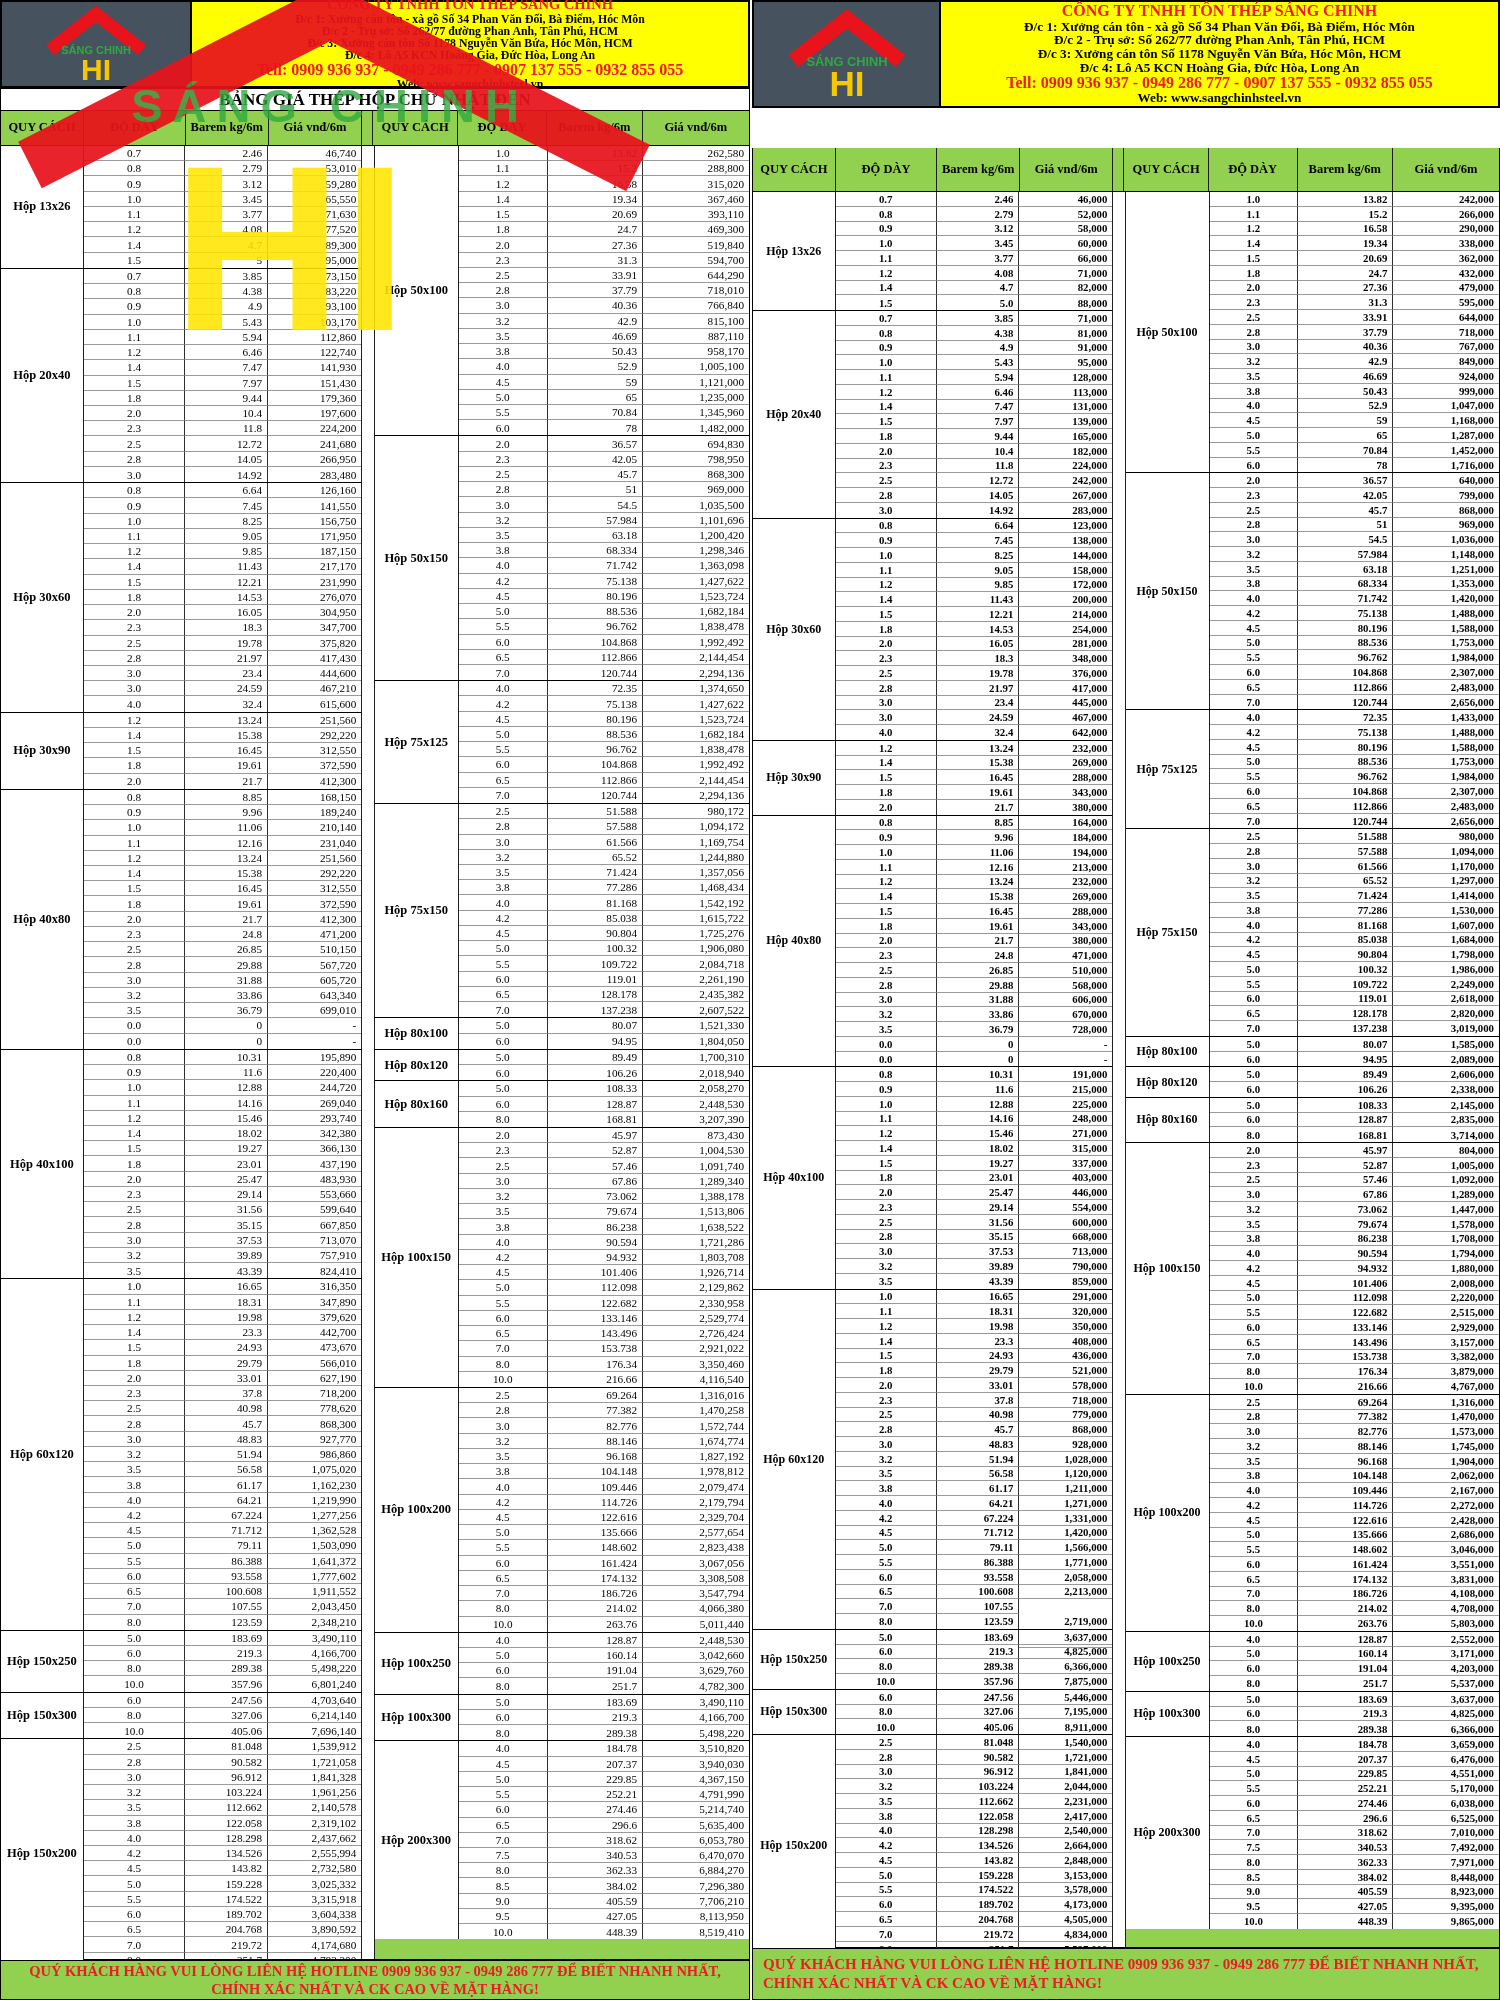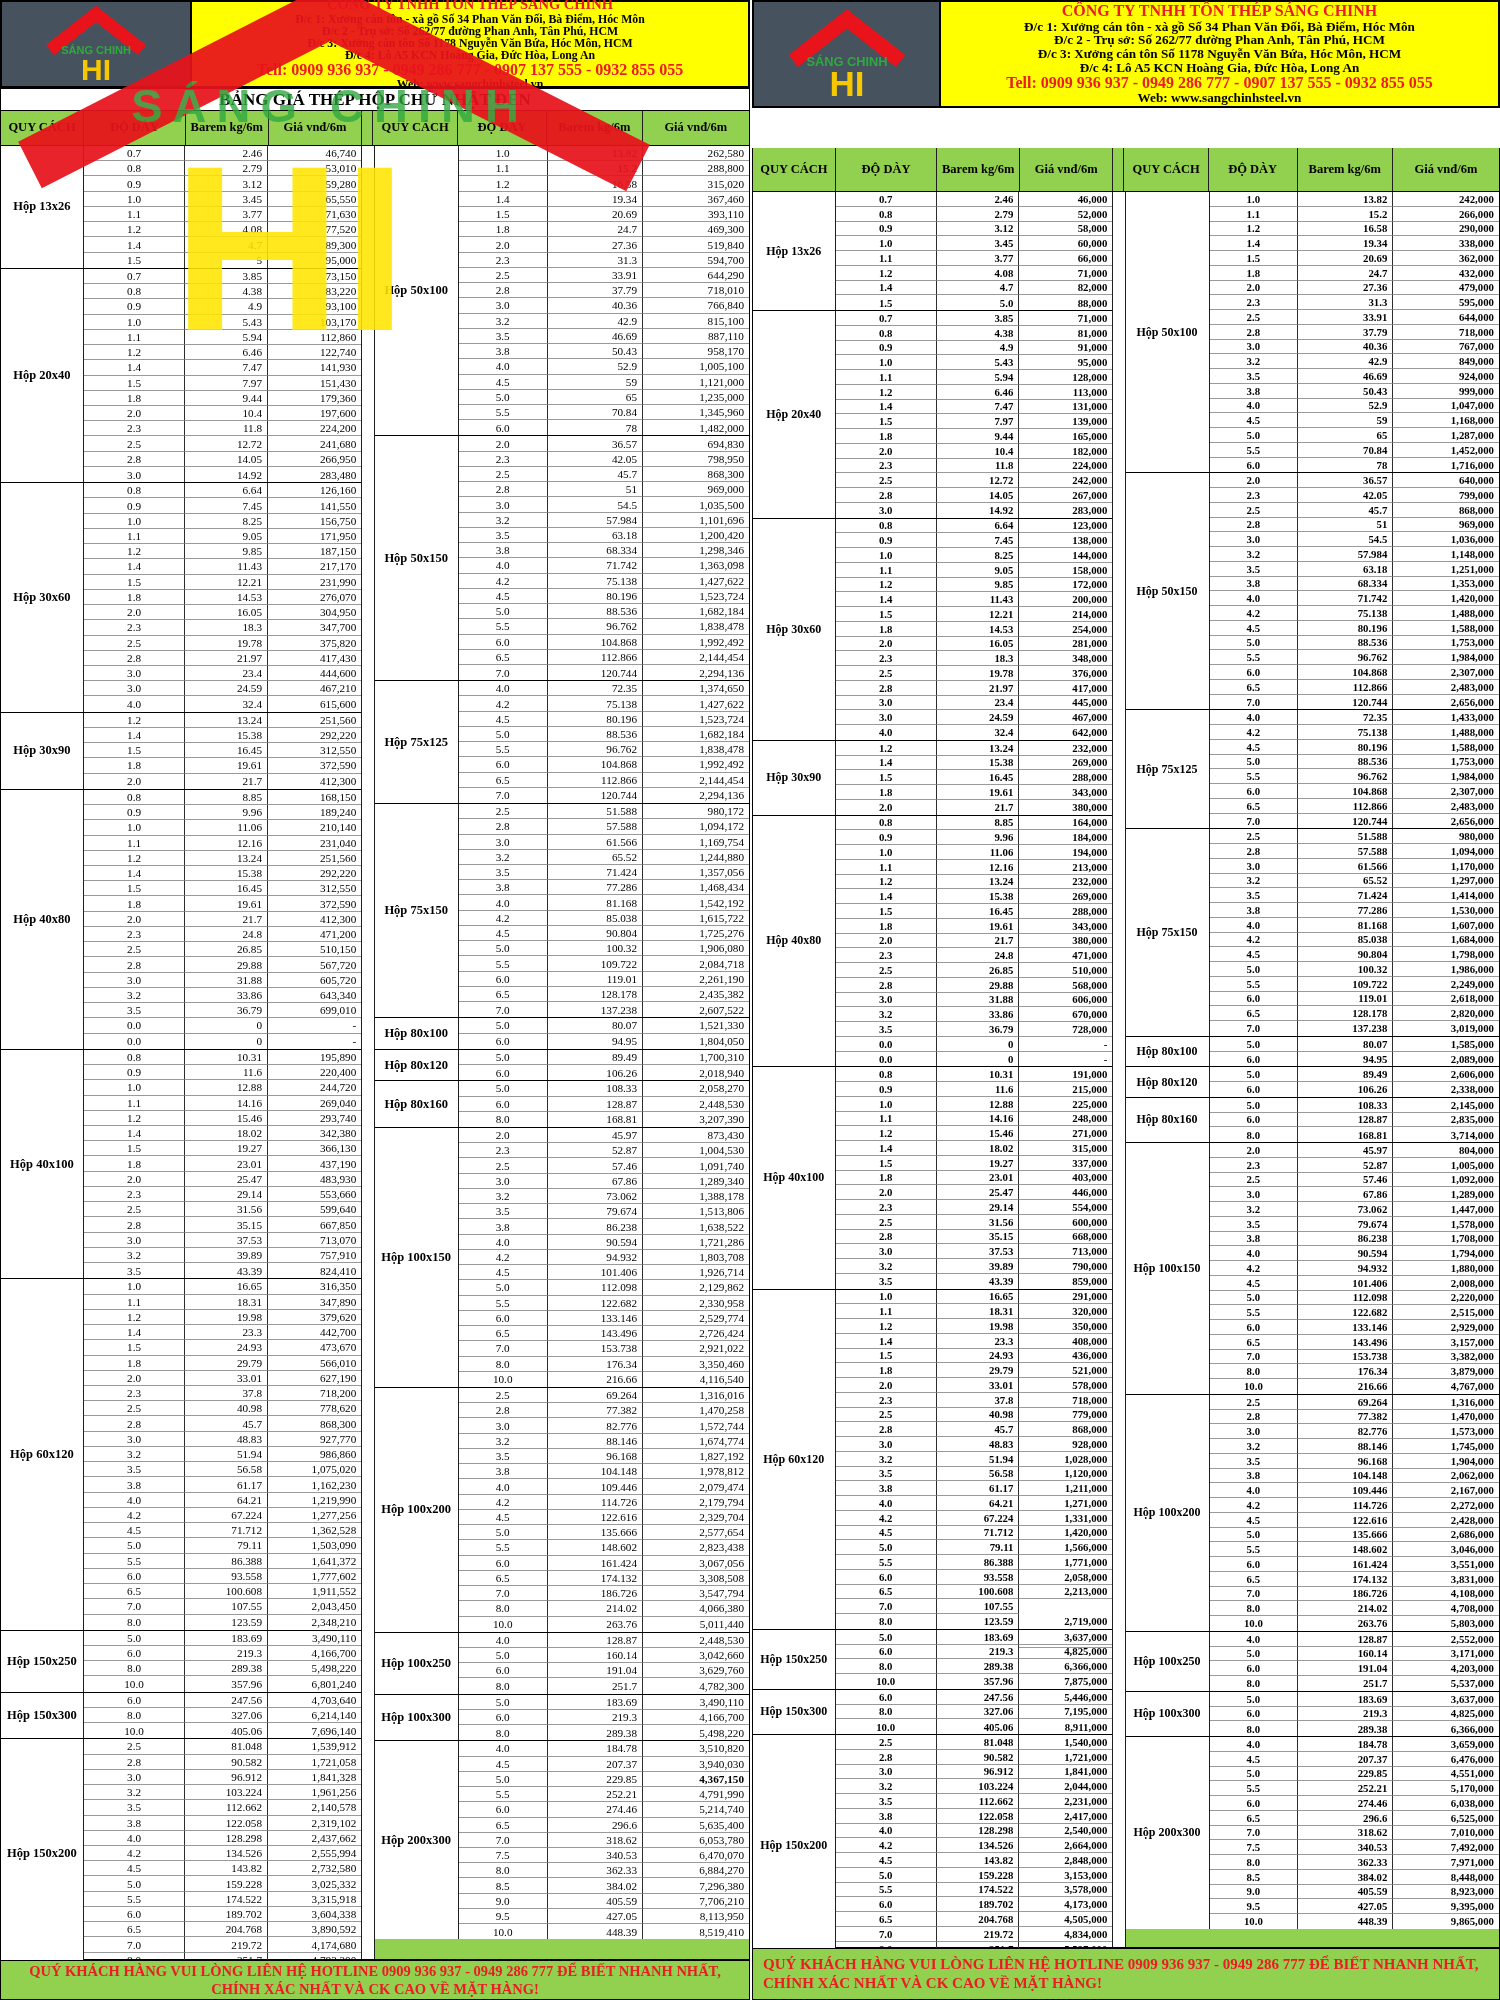--- a/index.html
+++ b/index.html
@@ -1342,21 +1342,21 @@
                 <div class="c num gia" style="width: 36.5039%;">3,510,820</div>
               </div>
               <div class="row">
                 <div class="c day" style="width: 30.5913%;">4.5</div>
                 <div class="c num" style="width: 32.9049%;">207.37</div>
                 <div class="c num gia" style="width: 36.5039%;">3,940,030</div>
               </div>
               <div class="row">
                 <div class="c day" style="width: 30.5913%;">5.0</div>
                 <div class="c num" style="width: 32.9049%;">229.85</div>
-                <div class="c num gia" style="width: 36.5039%; font-weight: bold;">4,367,150</div>
+                <div class="c num gia" style="width: 36.5039%;">4,367,150</div>
               </div>
               <div class="row">
                 <div class="c day" style="width: 30.5913%;">5.5</div>
                 <div class="c num" style="width: 32.9049%;">252.21</div>
                 <div class="c num gia" style="width: 36.5039%;">4,791,990</div>
               </div>
               <div class="row">
                 <div class="c day" style="width: 30.5913%;">6.0</div>
                 <div class="c num" style="width: 32.9049%;">274.46</div>
                 <div class="c num gia" style="width: 36.5039%;">5,214,740</div>

